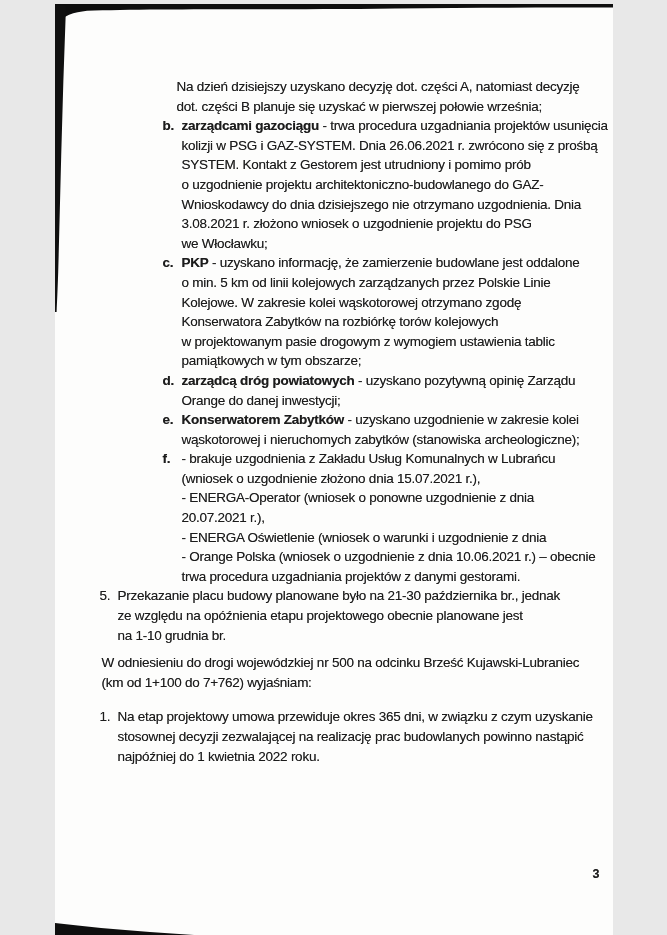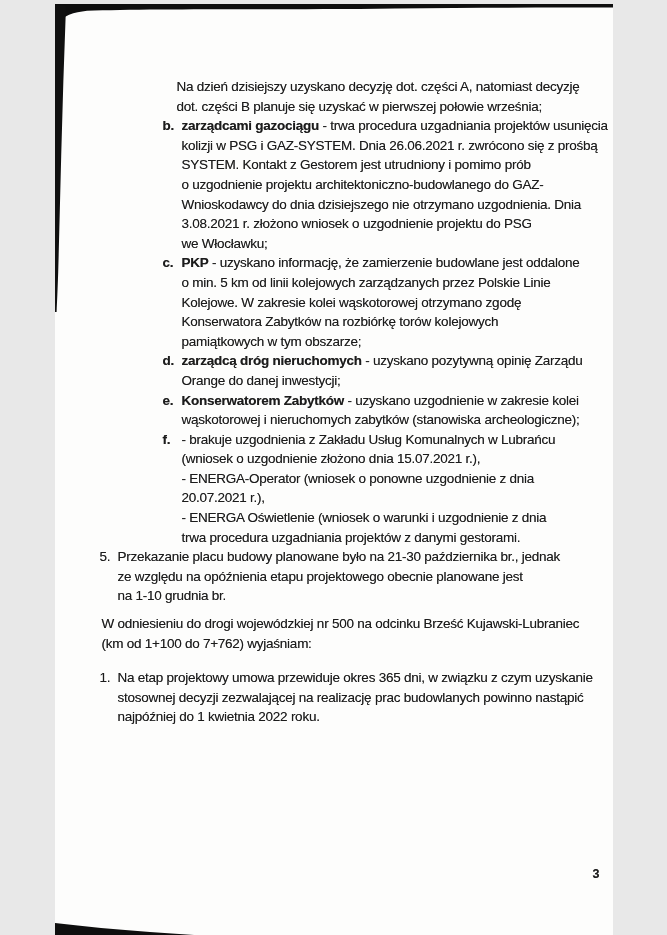--- a/index.html
+++ b/index.html
@@ -76,42 +76,44 @@
       <div class="line">3.08.2021 r. złożono wniosek o uzgodnienie projektu do PSG</div>
       <div class="line">we Włocławku;</div>
     </div>
 
     <div class="li-letter">
       <span class="marker">c.</span>
       <div class="line"><b>PKP</b><span> - uzyskano informację, że zamierzenie budowlane jest oddalone</span></div>
       <div class="line">o min. 5 km od linii kolejowych zarządzanych przez Polskie Linie</div>
       <div class="line">Kolejowe. W zakresie kolei wąskotorowej otrzymano zgodę</div>
       <div class="line">Konserwatora Zabytków na rozbiórkę torów kolejowych</div>
+      <div class="line">w projektowanym pasie drogowym z wymogiem ustawienia tablic</div>
       <div class="line">pamiątkowych w tym obszarze;</div>
     </div>
 
     <div class="li-letter">
       <span class="marker">d.</span>
-      <div class="line"><b>zarządcą dróg nieruchomych</b><span> - uzyskano pozytywną opinię Zarządu</span></div>
+      <div class="line"><b>zarządcą dróg powiatowych</b><span> - uzyskano pozytywną opinię Zarządu</span></div>
       <div class="line">Orange do danej inwestycji;</div>
     </div>
 
     <div class="li-letter">
       <span class="marker">e.</span>
       <div class="line"><b>Konserwatorem Zabytków</b><span> - uzyskano uzgodnienie w zakresie kolei</span></div>
       <div class="line">wąskotorowej i nieruchomych zabytków (stanowiska archeologiczne);</div>
     </div>
 
     <div class="li-letter">
       <span class="marker">f.</span>
       <div class="line">- brakuje uzgodnienia z Zakładu Usług Komunalnych w Lubrańcu</div>
       <div class="line">(wniosek o uzgodnienie złożono dnia 15.07.2021 r.),</div>
       <div class="line">- ENERGA-Operator (wniosek o ponowne uzgodnienie z dnia</div>
       <div class="line">20.07.2021 r.),</div>
       <div class="line">- ENERGA Oświetlenie (wniosek o warunki i uzgodnienie z dnia</div>
+      <div class="line">- Orange Polska (wniosek o uzgodnienie z dnia 10.06.2021 r.) – obecnie</div>
       <div class="line">trwa procedura uzgadniania projektów z danymi gestorami.</div>
     </div>
 
     <div class="li-num">
       <span class="marker">5.</span>
       <div class="line">Przekazanie placu budowy planowane było na 21-30 października br., jednak</div>
       <div class="line">ze względu na opóźnienia etapu projektowego obecnie planowane jest</div>
       <div class="line">na 1-10 grudnia br.</div>
     </div>
 

